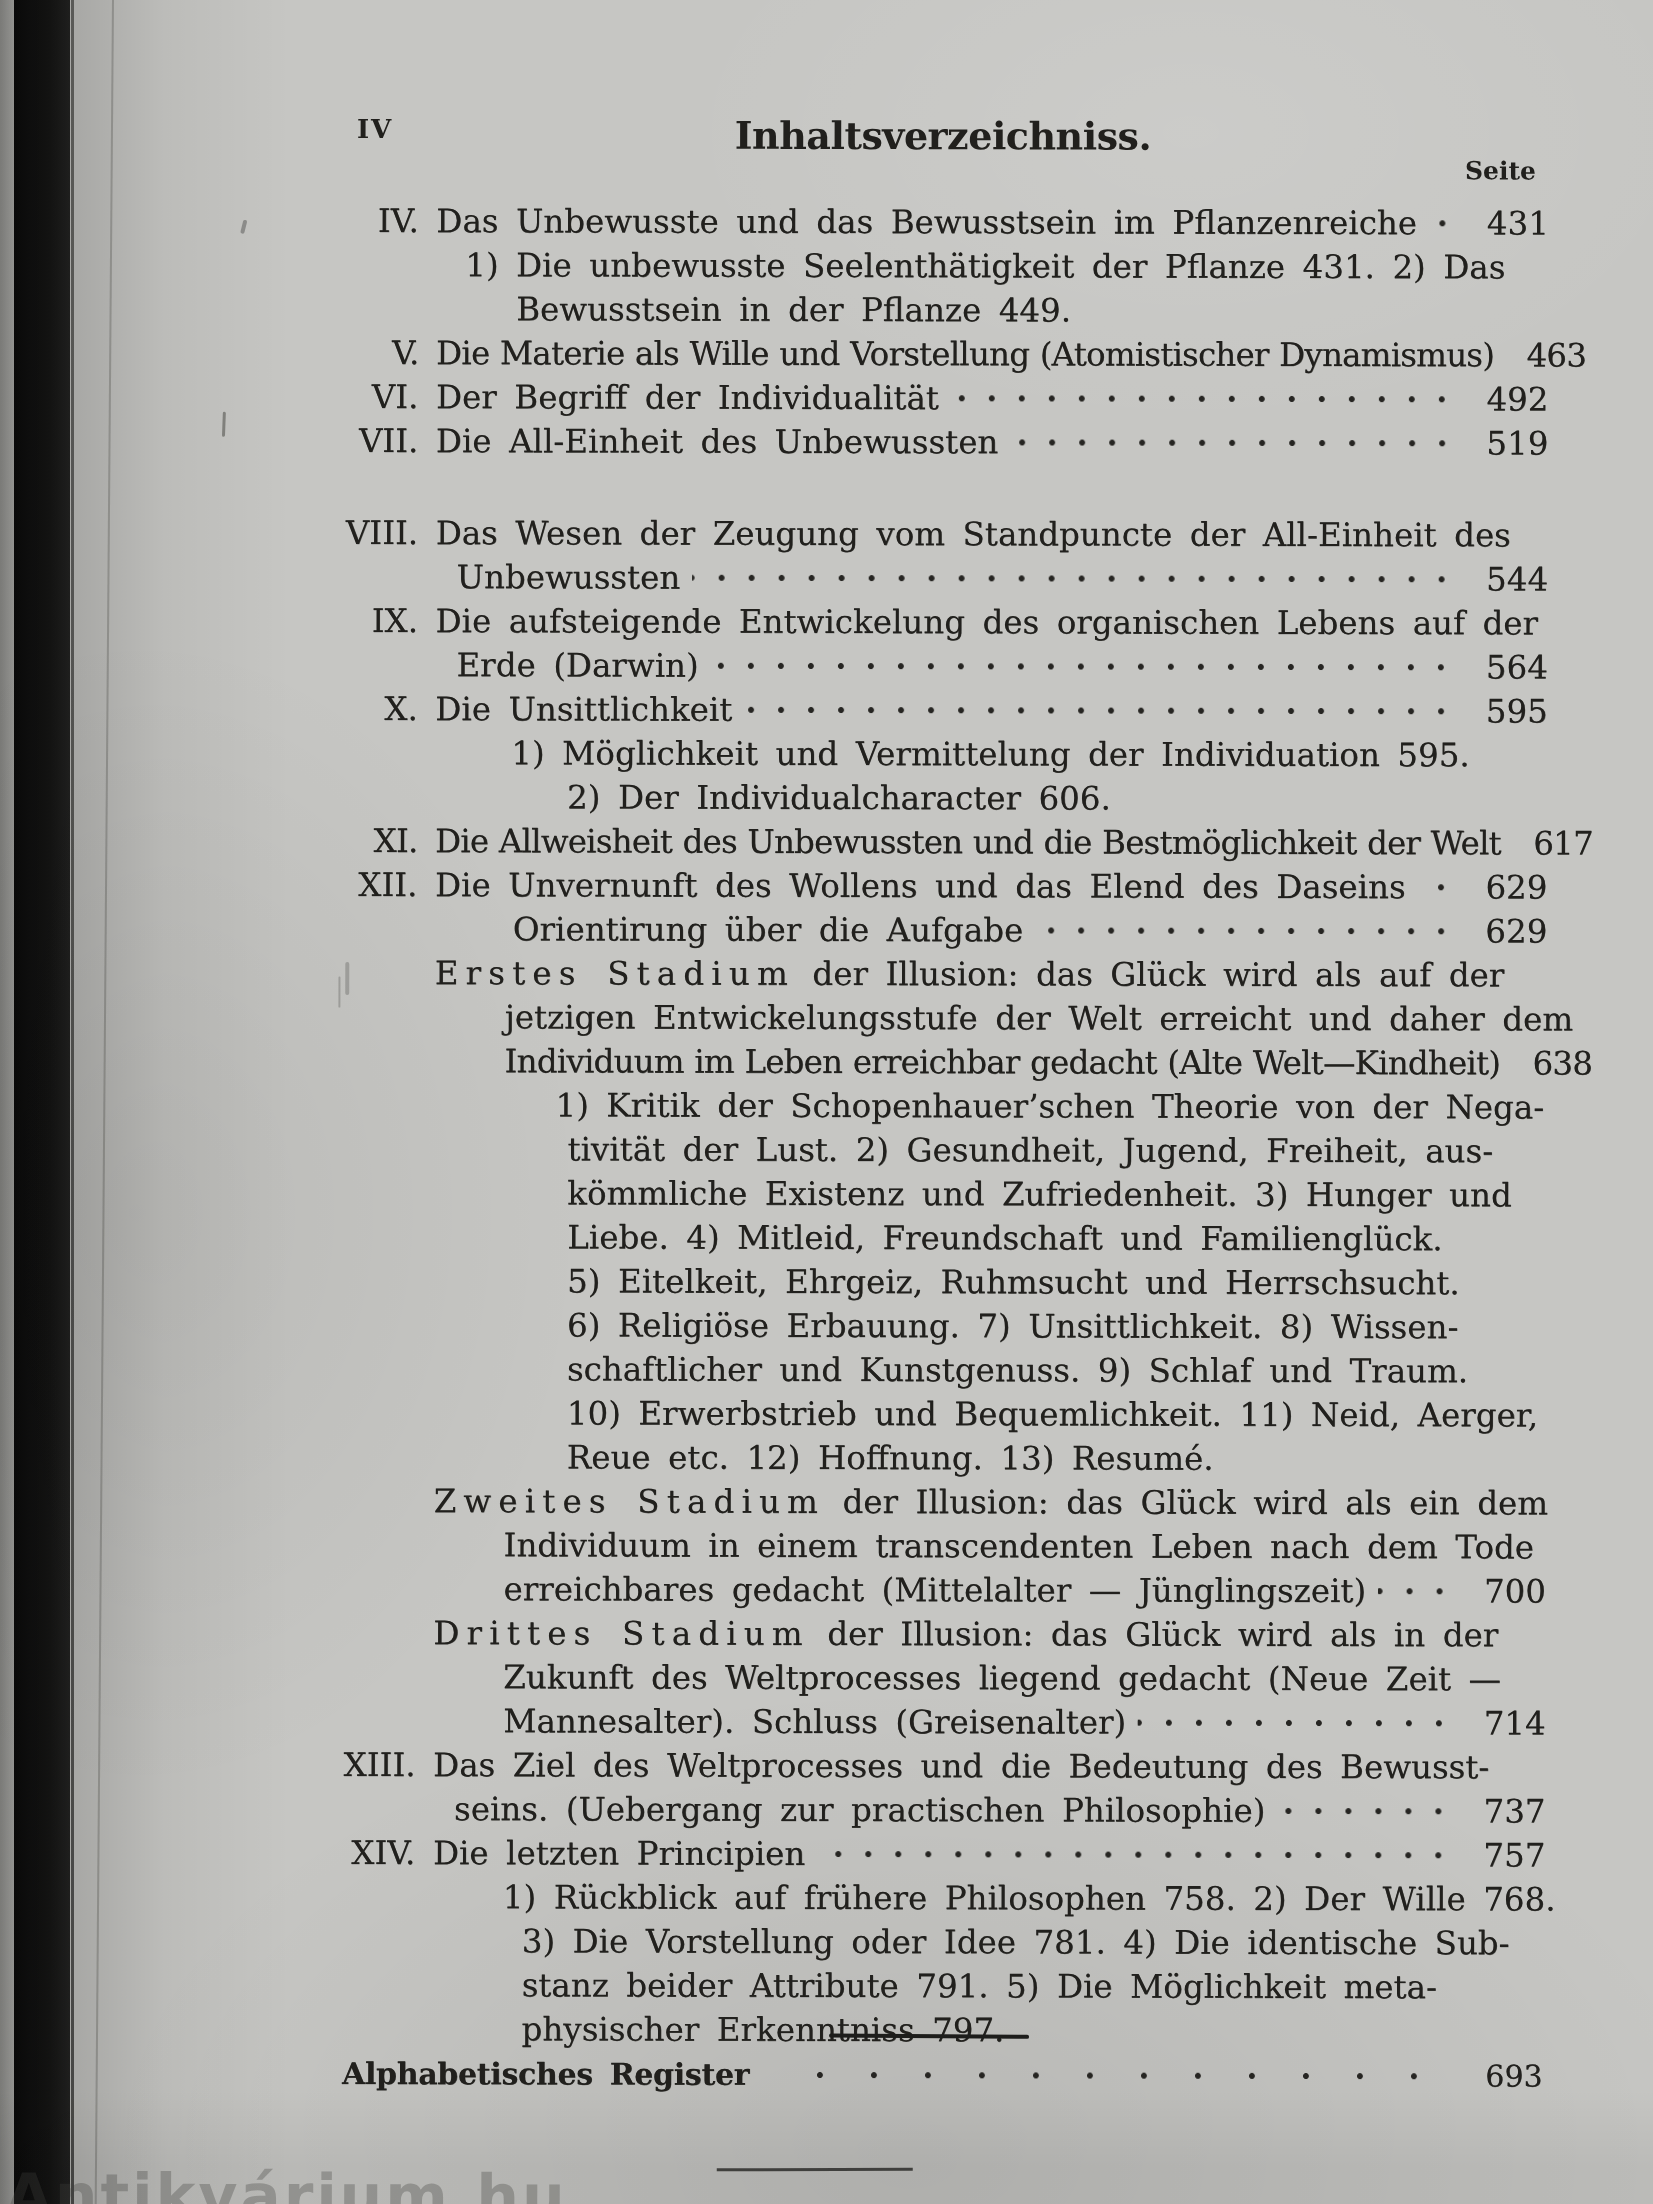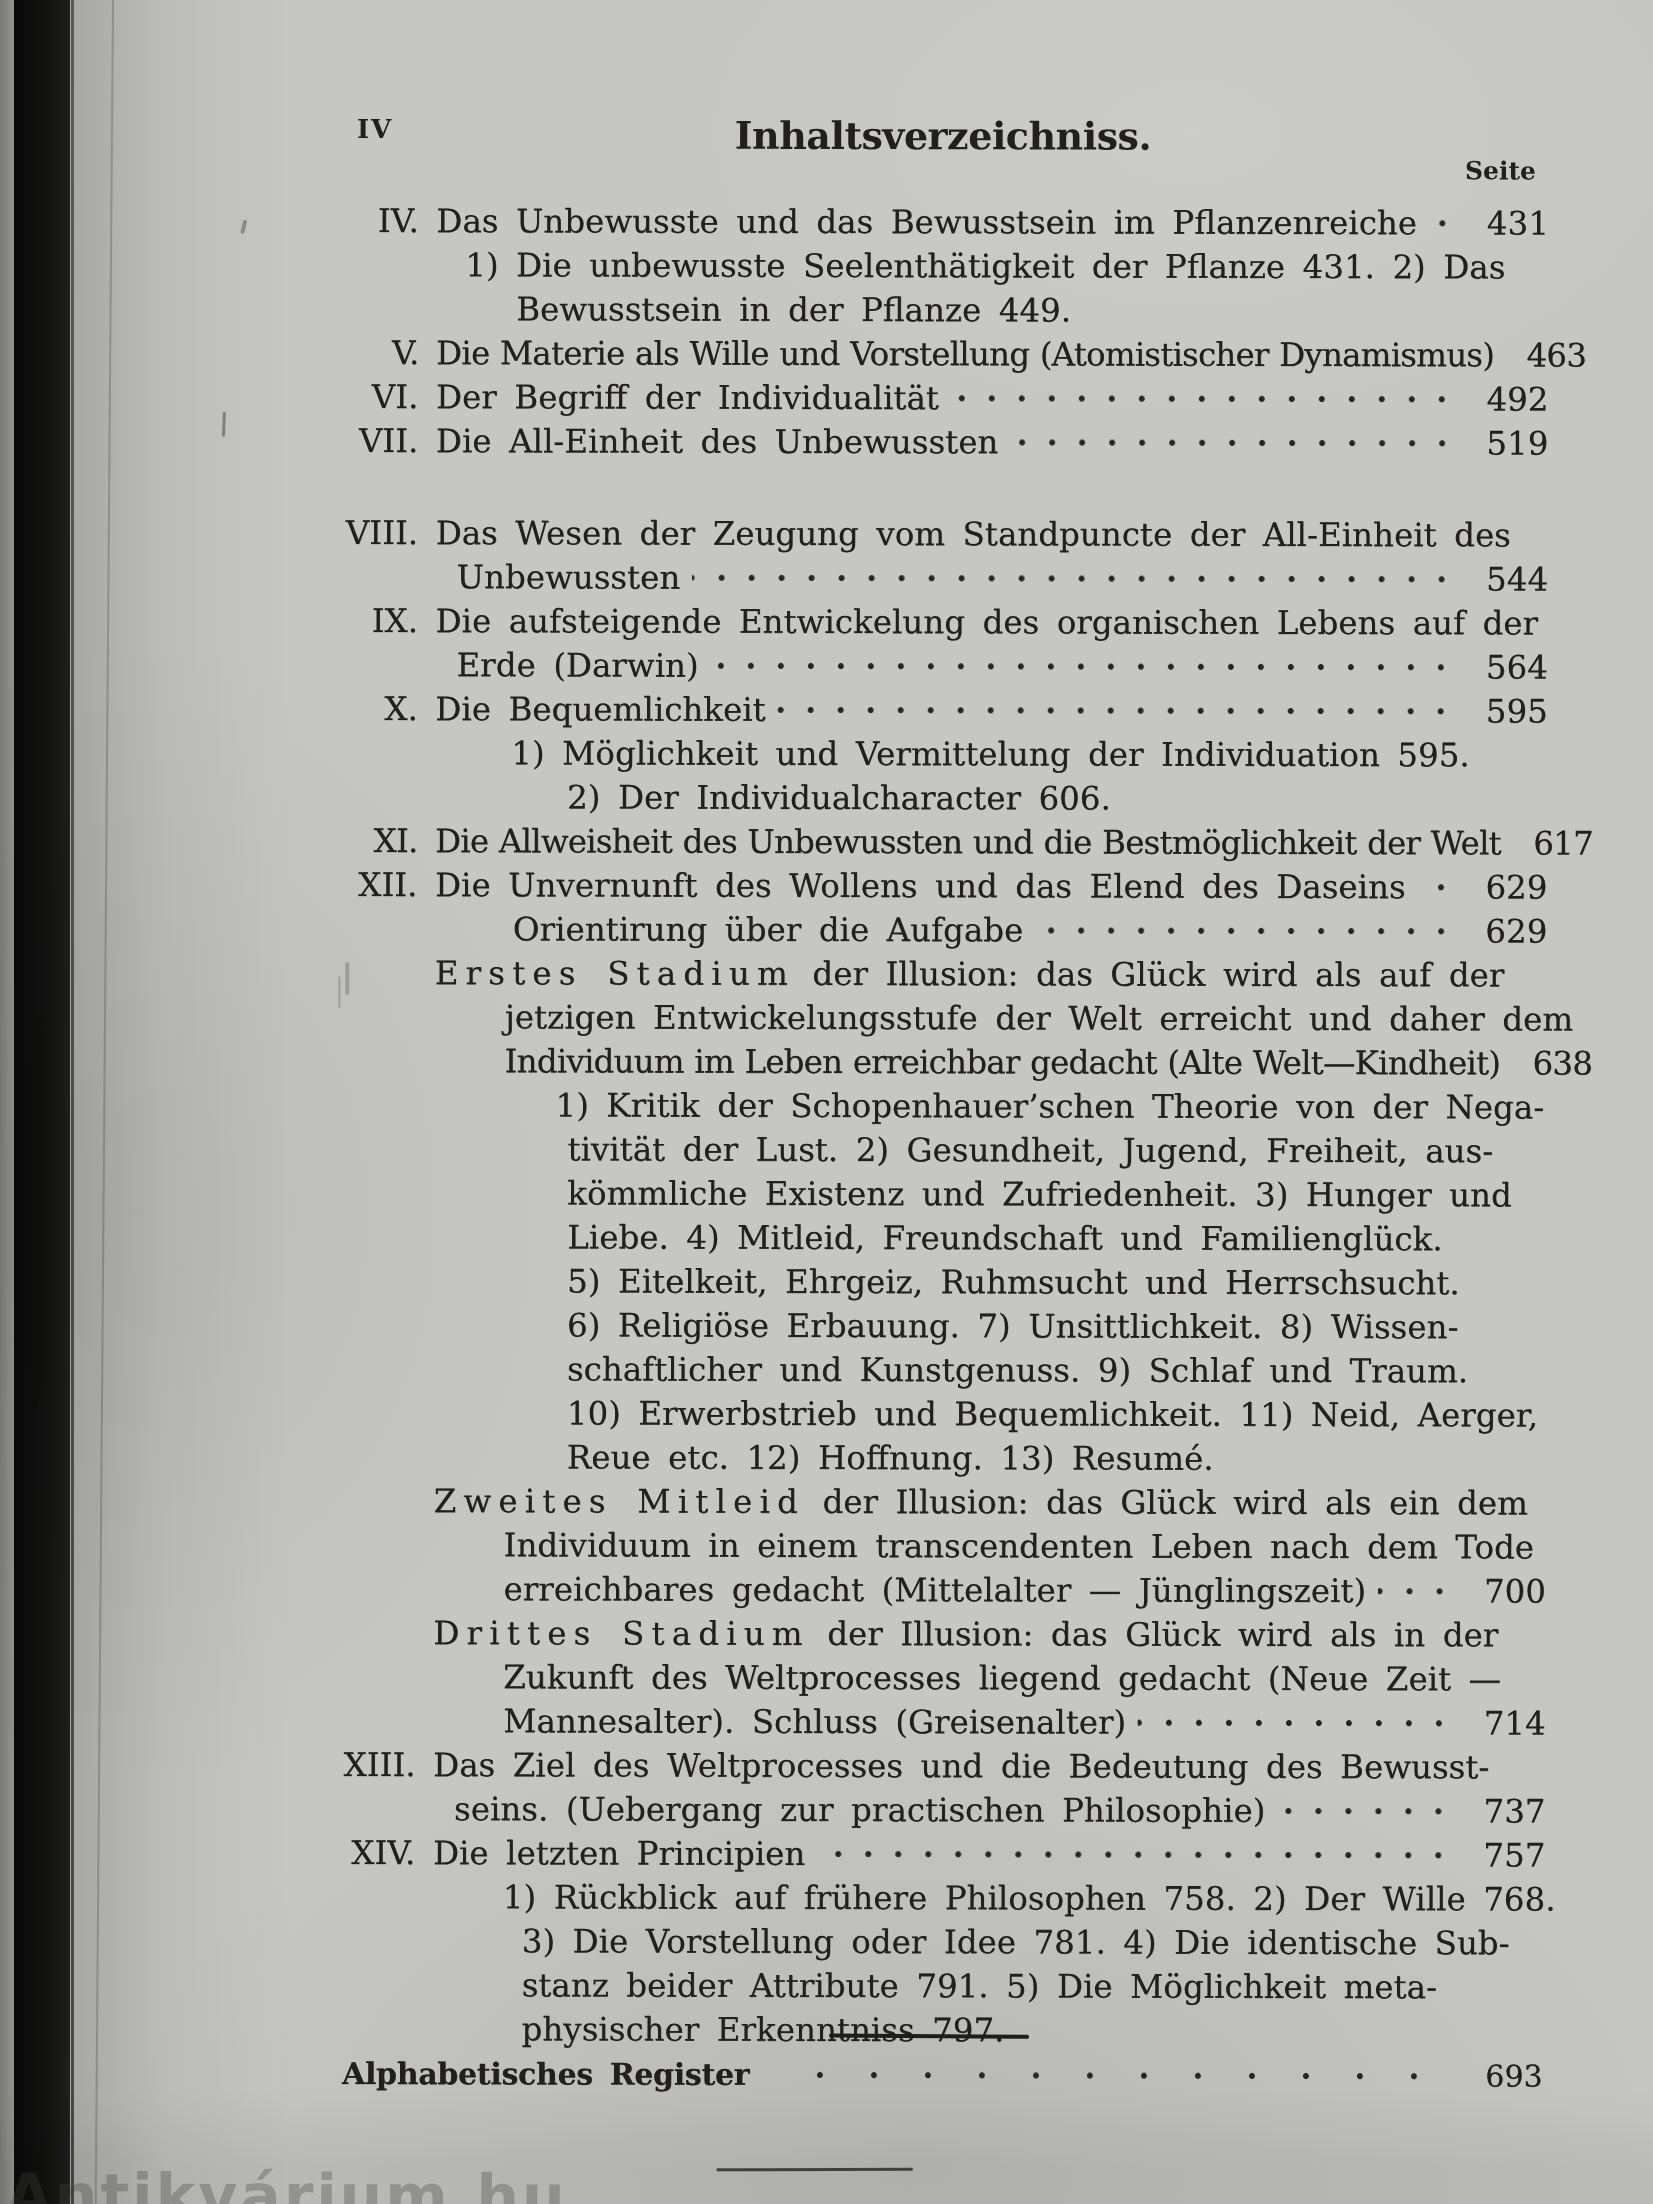--- a/index.html
+++ b/index.html
@@ -155,21 +155,21 @@
 
       <div class="row">
         <span class="num" style="width: 215px;"></span>
         <span class="txt"><span class="sp"></span><span class="body-text">Erde (Darwin)</span></span>
         <span class="leader"></span>
         <span class="pg">564</span>
       </div>
 
       <div class="row">
         <span class="num" style="width: 194px;">X.</span>
-        <span class="txt"><span class="sp"></span><span class="body-text">Die Bequemlichkeit</span></span>
+        <span class="txt"><span class="sp"></span><span class="body-text">Die Unsittlichkeit</span></span>
         <span class="leader"></span>
         <span class="pg">595</span>
       </div>
 
       <div class="row">
         <span class="num" style="width: 270px;"></span>
         <span class="txt"><span class="sp"></span><span class="body-text">1) Möglichkeit und Vermittelung der Individuation 595.</span></span>
         <span class="leader no-dots"></span>
 
       </div>
@@ -281,21 +281,21 @@
 
       <div class="row">
         <span class="num" style="width: 327px;"></span>
         <span class="txt"><span class="sp"></span><span class="body-text">Reue etc. 12) Hoffnung. 13) Resumé.</span></span>
         <span class="leader no-dots"></span>
 
       </div>
 
       <div class="row">
         <span class="num" style="width: 194px;"></span>
-        <span class="txt"><span class="sp">Zweites Mitleid</span><span class="body-text"> der Illusion: das Glück wird als ein dem</span></span>
+        <span class="txt"><span class="sp">Zweites Stadium</span><span class="body-text"> der Illusion: das Glück wird als ein dem</span></span>
         <span class="leader no-dots"></span>
 
       </div>
 
       <div class="row">
         <span class="num" style="width: 264px;"></span>
         <span class="txt"><span class="sp"></span><span class="body-text">Individuum in einem transcendenten Leben nach dem Tode</span></span>
         <span class="leader no-dots"></span>
 
       </div>

